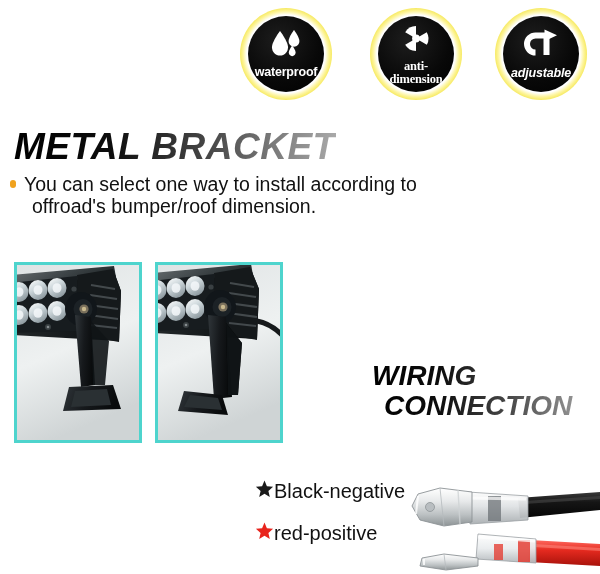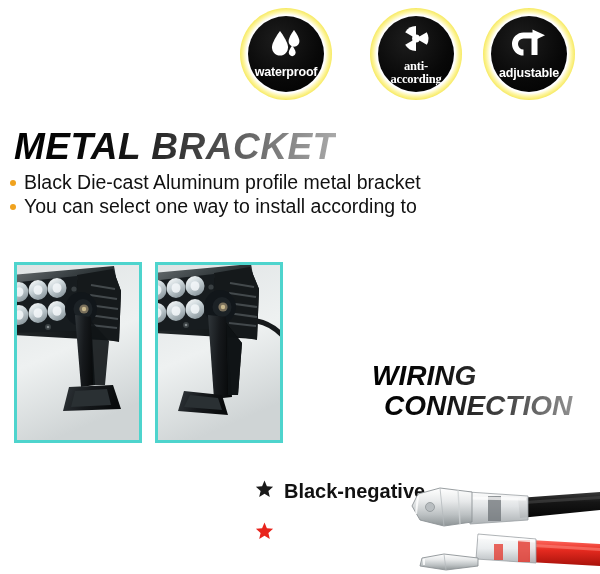--- a/index.html
+++ b/index.html
@@ -40,21 +40,21 @@
   .badge-label{
     color:#ffffff; font-weight:bold; text-align:center;
     line-height:1.0; letter-spacing:-0.2px;
   }
   #badge-waterproof{ left:10px; }
   #badge-waterproof .badge-icon{ margin-bottom:3px; }
   #badge-waterproof .badge-label{ font-size:12.5px; }
   #badge-antiradiation{ left:140px;font-family:Liberation Serif, serif; }
   #badge-antiradiation .badge-icon{ margin-bottom:2px; }
   #badge-antiradiation .badge-label{ font-size:12.5px; }
-  #badge-adjustable{ left:253px; }
+  #badge-adjustable{ left:265px;font-style:italic; }
   #badge-adjustable .badge-icon{ margin-bottom:4px; }
   #badge-adjustable .badge-label{ font-size:12.5px; }
 
   
   .grad-heading{
     font-weight:bold;
     background:linear-gradient(90deg,#000000 0%, #0d0d0d 30%, #4a4a4a 62%, #8d8d8d 88%, #a9a9a9 100%);
     -webkit-background-clip:text; background-clip:text;
     -webkit-text-fill-color:transparent; color:transparent;
     white-space:nowrap;
@@ -96,21 +96,21 @@
   #wiring-title{
     position:absolute; left:372px; top:361px;
     font-size:28px; line-height:1.07; white-space:normal;
     width:225px;
   }
   #wiring-title .wl{ display:block; }
   #wiring-title .wl2{ margin-left:12px; }
 
   .wire-item{
     position:absolute; font-size:20px; color:#111;
-    display:flex; align-items:center; gap:10px;font-weight:bold;
+    display:flex; align-items:center; 
   }
   #wire-black{ left:255px; top:480px; }
   #wire-red{   left:255px; top:522px; }
   .star{ display:block; }
 
   #connector-art{
     position:absolute; left:400px; top:462px; width:200px; height:112px;
   }
 </style>
 </head>
@@ -138,21 +138,21 @@
       <span class="badge-icon">
         <svg width="32" height="31" viewBox="0 0 32 31">
           <g fill="#ffffff">
             <path d="M16 15.5 L5.2 9.3 A12.5 12.5 0 0 1 16 3 Z" transform="rotate(0 16 15.5)"></path>
             <path d="M16 15.5 L5.2 9.3 A12.5 12.5 0 0 1 16 3 Z" transform="rotate(120 16 15.5)"></path>
             <path d="M16 15.5 L5.2 9.3 A12.5 12.5 0 0 1 16 3 Z" transform="rotate(240 16 15.5)"></path>
             <circle cx="16" cy="15.5" r="3.9"></circle>
           </g>
         </svg>
       </span>
-      <span class="badge-label"><span>anti-</span><br><span>according</span></span>
+      <span class="badge-label"><span>anti-</span><br><span>dimension</span></span>
     </div>
   </div>
 
   <div class="badge" id="badge-adjustable">
     <div class="badge-ring"></div>
     <div class="badge-disc">
       <span class="badge-icon">
         <svg width="34" height="30" viewBox="0 0 34 30">
           <path d="M25.5 6.5 L25.5 26 L19.5 26 L19.5 9.5 L11.5 9.5 A5.5 5.5 0 0 0 11.5 20.5 L11.5 26.5 A11.5 11.5 0 0 1 11.5 3.5 L25.5 3.5 Z" fill="#ffffff"></path>
           <path d="M20.5 0.5 L33 6.2 L20.5 12.2 Z" fill="#ffffff"></path>
@@ -161,25 +161,25 @@
       <span class="badge-label">adjustable</span>
     </div>
   </div>
 </div>
 
 <div id="metal-bracket-title" class="grad-heading">METAL BRACKET</div>
 
 <div id="feature-list">
   <div class="feature-item">
     <span class="bullet-dot"></span>
-    <span>Black Die-cast Aluminum profile metal bracket</span>
   </div>
   <div class="feature-item">
     <span class="bullet-dot"></span>
     <span>You can select one way to install according to</span>
+    <span class="feature-line2">offroad's bumper/roof dimension.</span>
   </div>
 </div>
 
 <div class="photo-frame" id="photo-bracket-a">
   <div class="photo-inner">
     <svg width="122" height="175" viewBox="0 0 122 175">
       <defs>
         <linearGradient id="bgA" x1="0" y1="0" x2="0.3" y2="1">
           <stop offset="0%" stop-color="#dfe3e4"></stop>
           <stop offset="55%" stop-color="#eef1f1"></stop>
@@ -345,20 +345,21 @@
   </span>
   <span>Black-negative</span>
 </div>
 
 <div class="wire-item" id="wire-red">
   <span class="star">
     <svg width="19" height="18" viewBox="0 0 19 18">
       <path d="M9.5 0.6 L11.9 6.3 L18.1 6.8 L13.4 10.9 L14.8 17 L9.5 13.7 L4.2 17 L5.6 10.9 L0.9 6.8 L7.1 6.3 Z" fill="#e8241c"></path>
     </svg>
   </span>
+  <span>red-positive</span>
 </div>
 
 <div id="connector-art">
   <svg width="200" height="112" viewBox="0 0 200 112">
     <defs>
       <linearGradient id="metalG" x1="0" y1="0" x2="0" y2="1">
         <stop offset="0%" stop-color="#ffffff"></stop>
         <stop offset="35%" stop-color="#e7e9ea"></stop>
         <stop offset="70%" stop-color="#bcc1c3"></stop>
         <stop offset="100%" stop-color="#8e9496"></stop>

